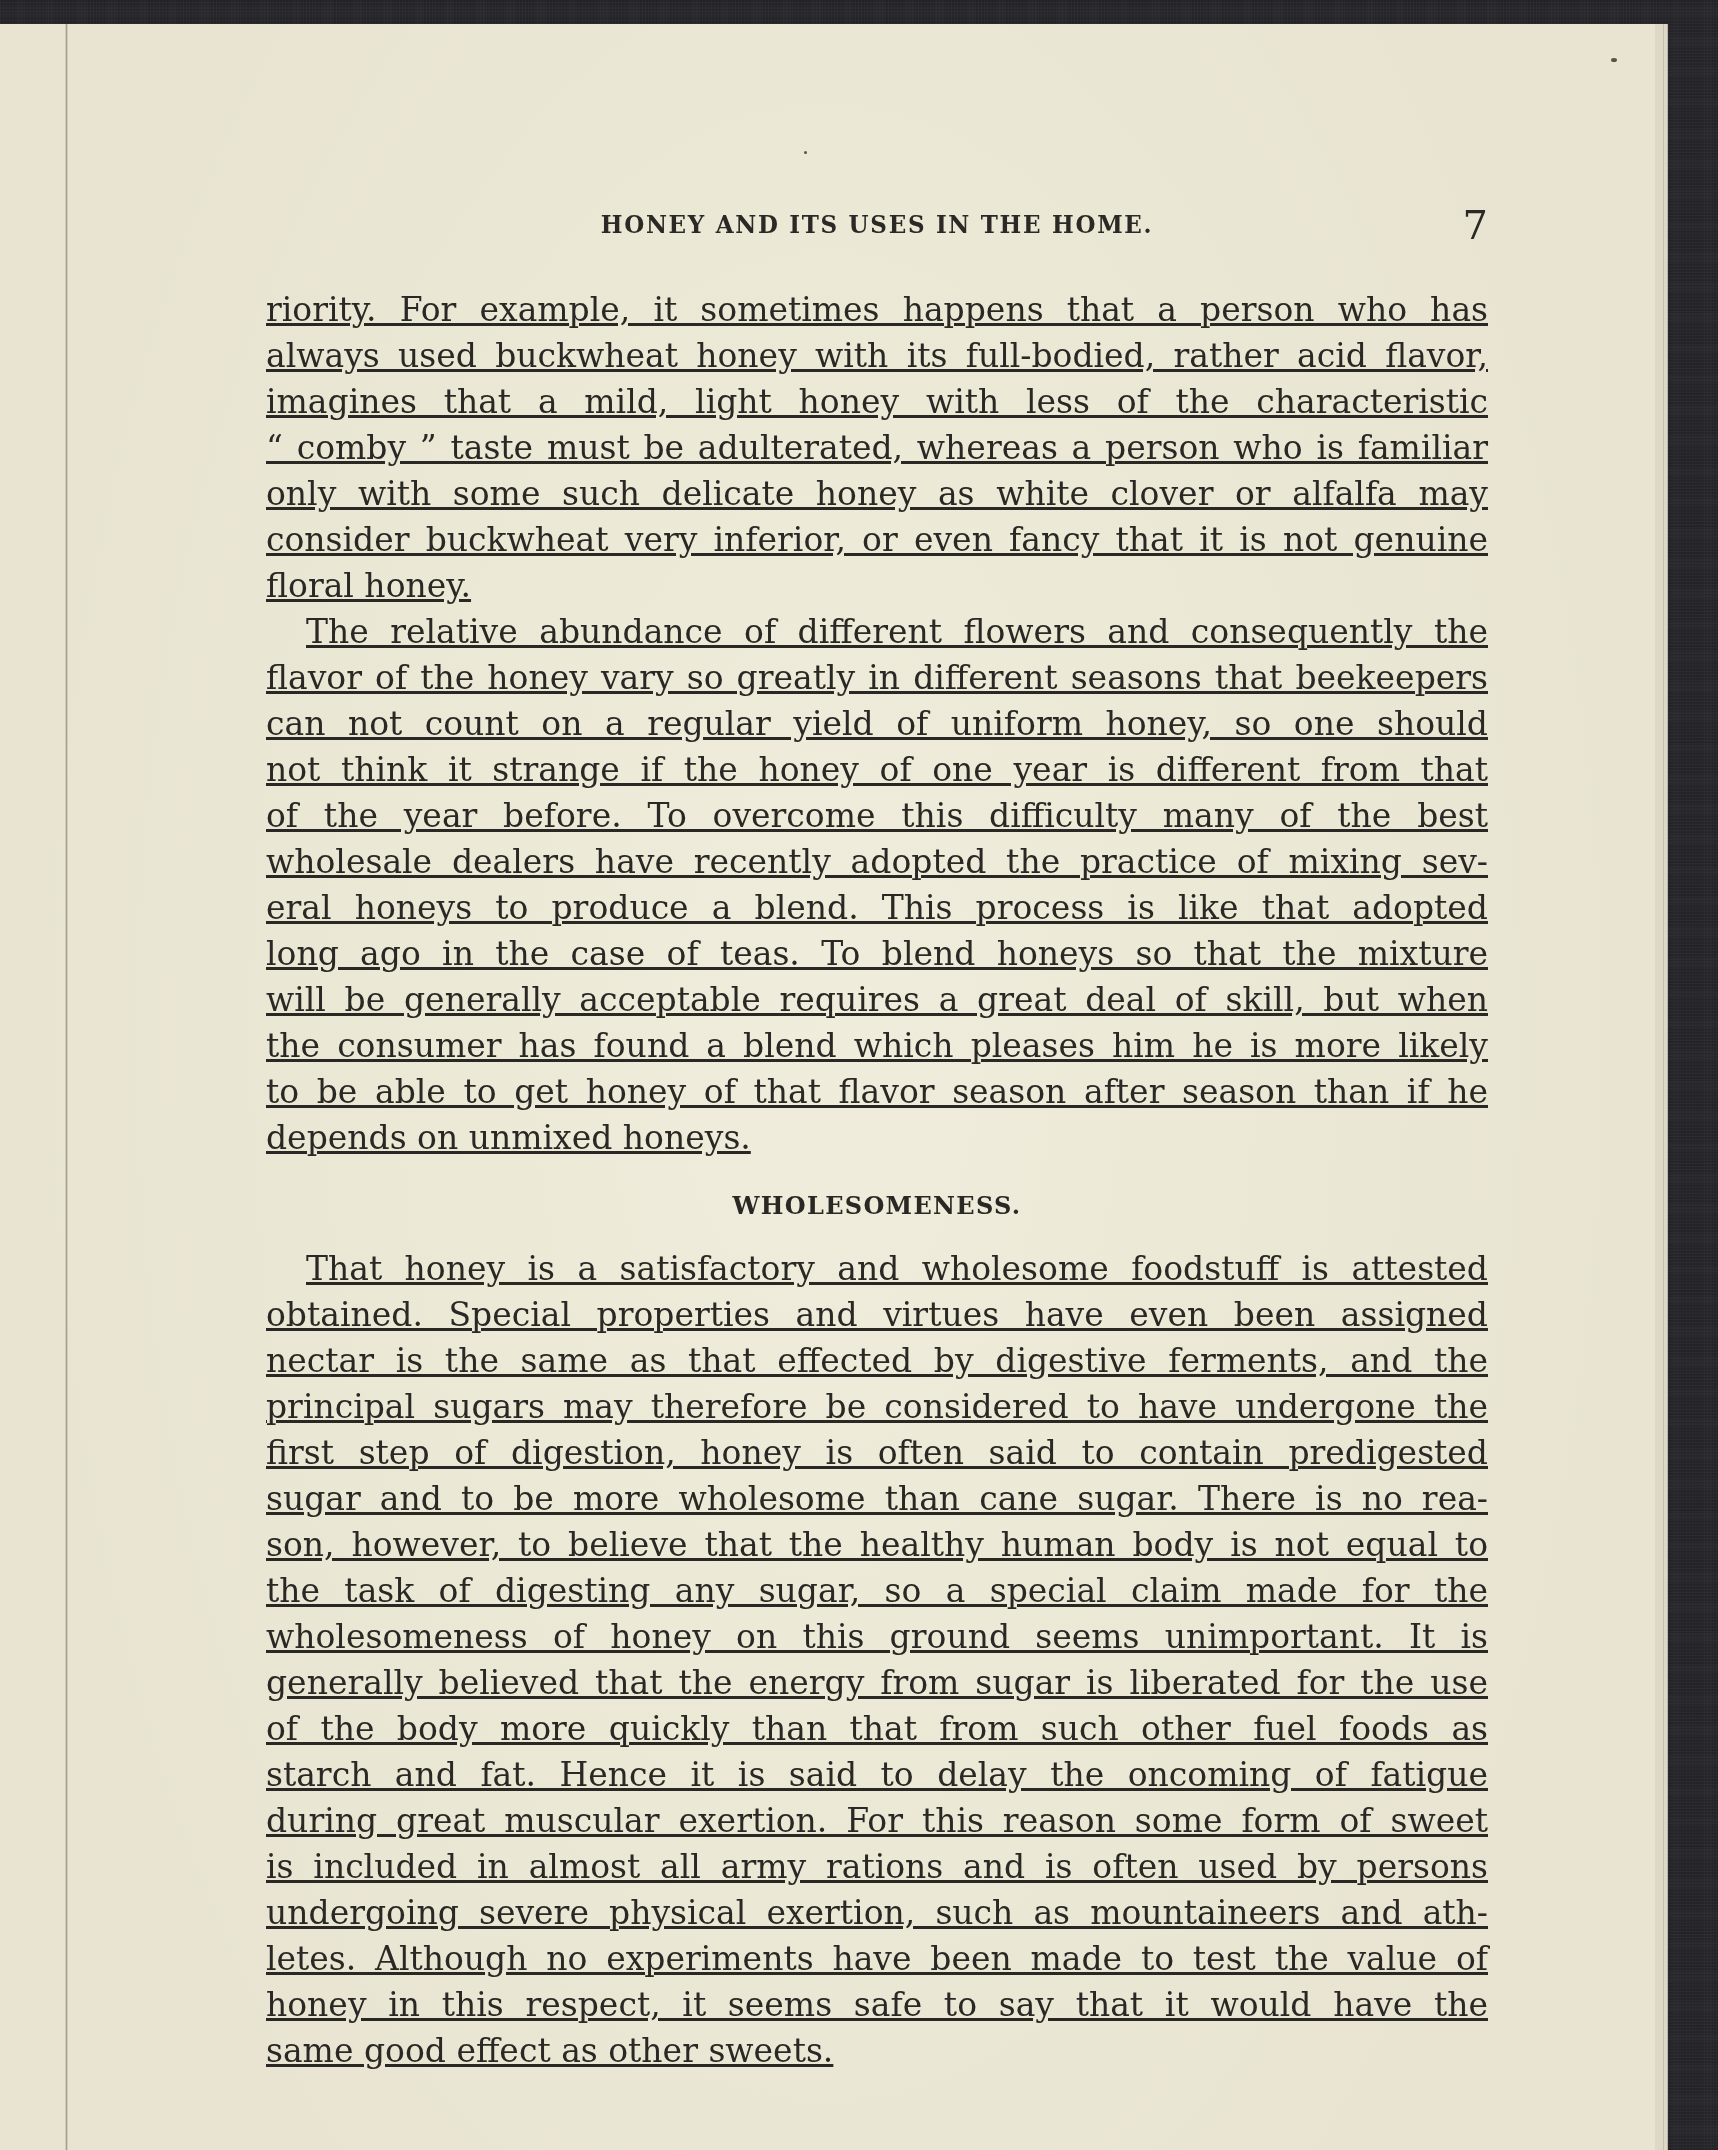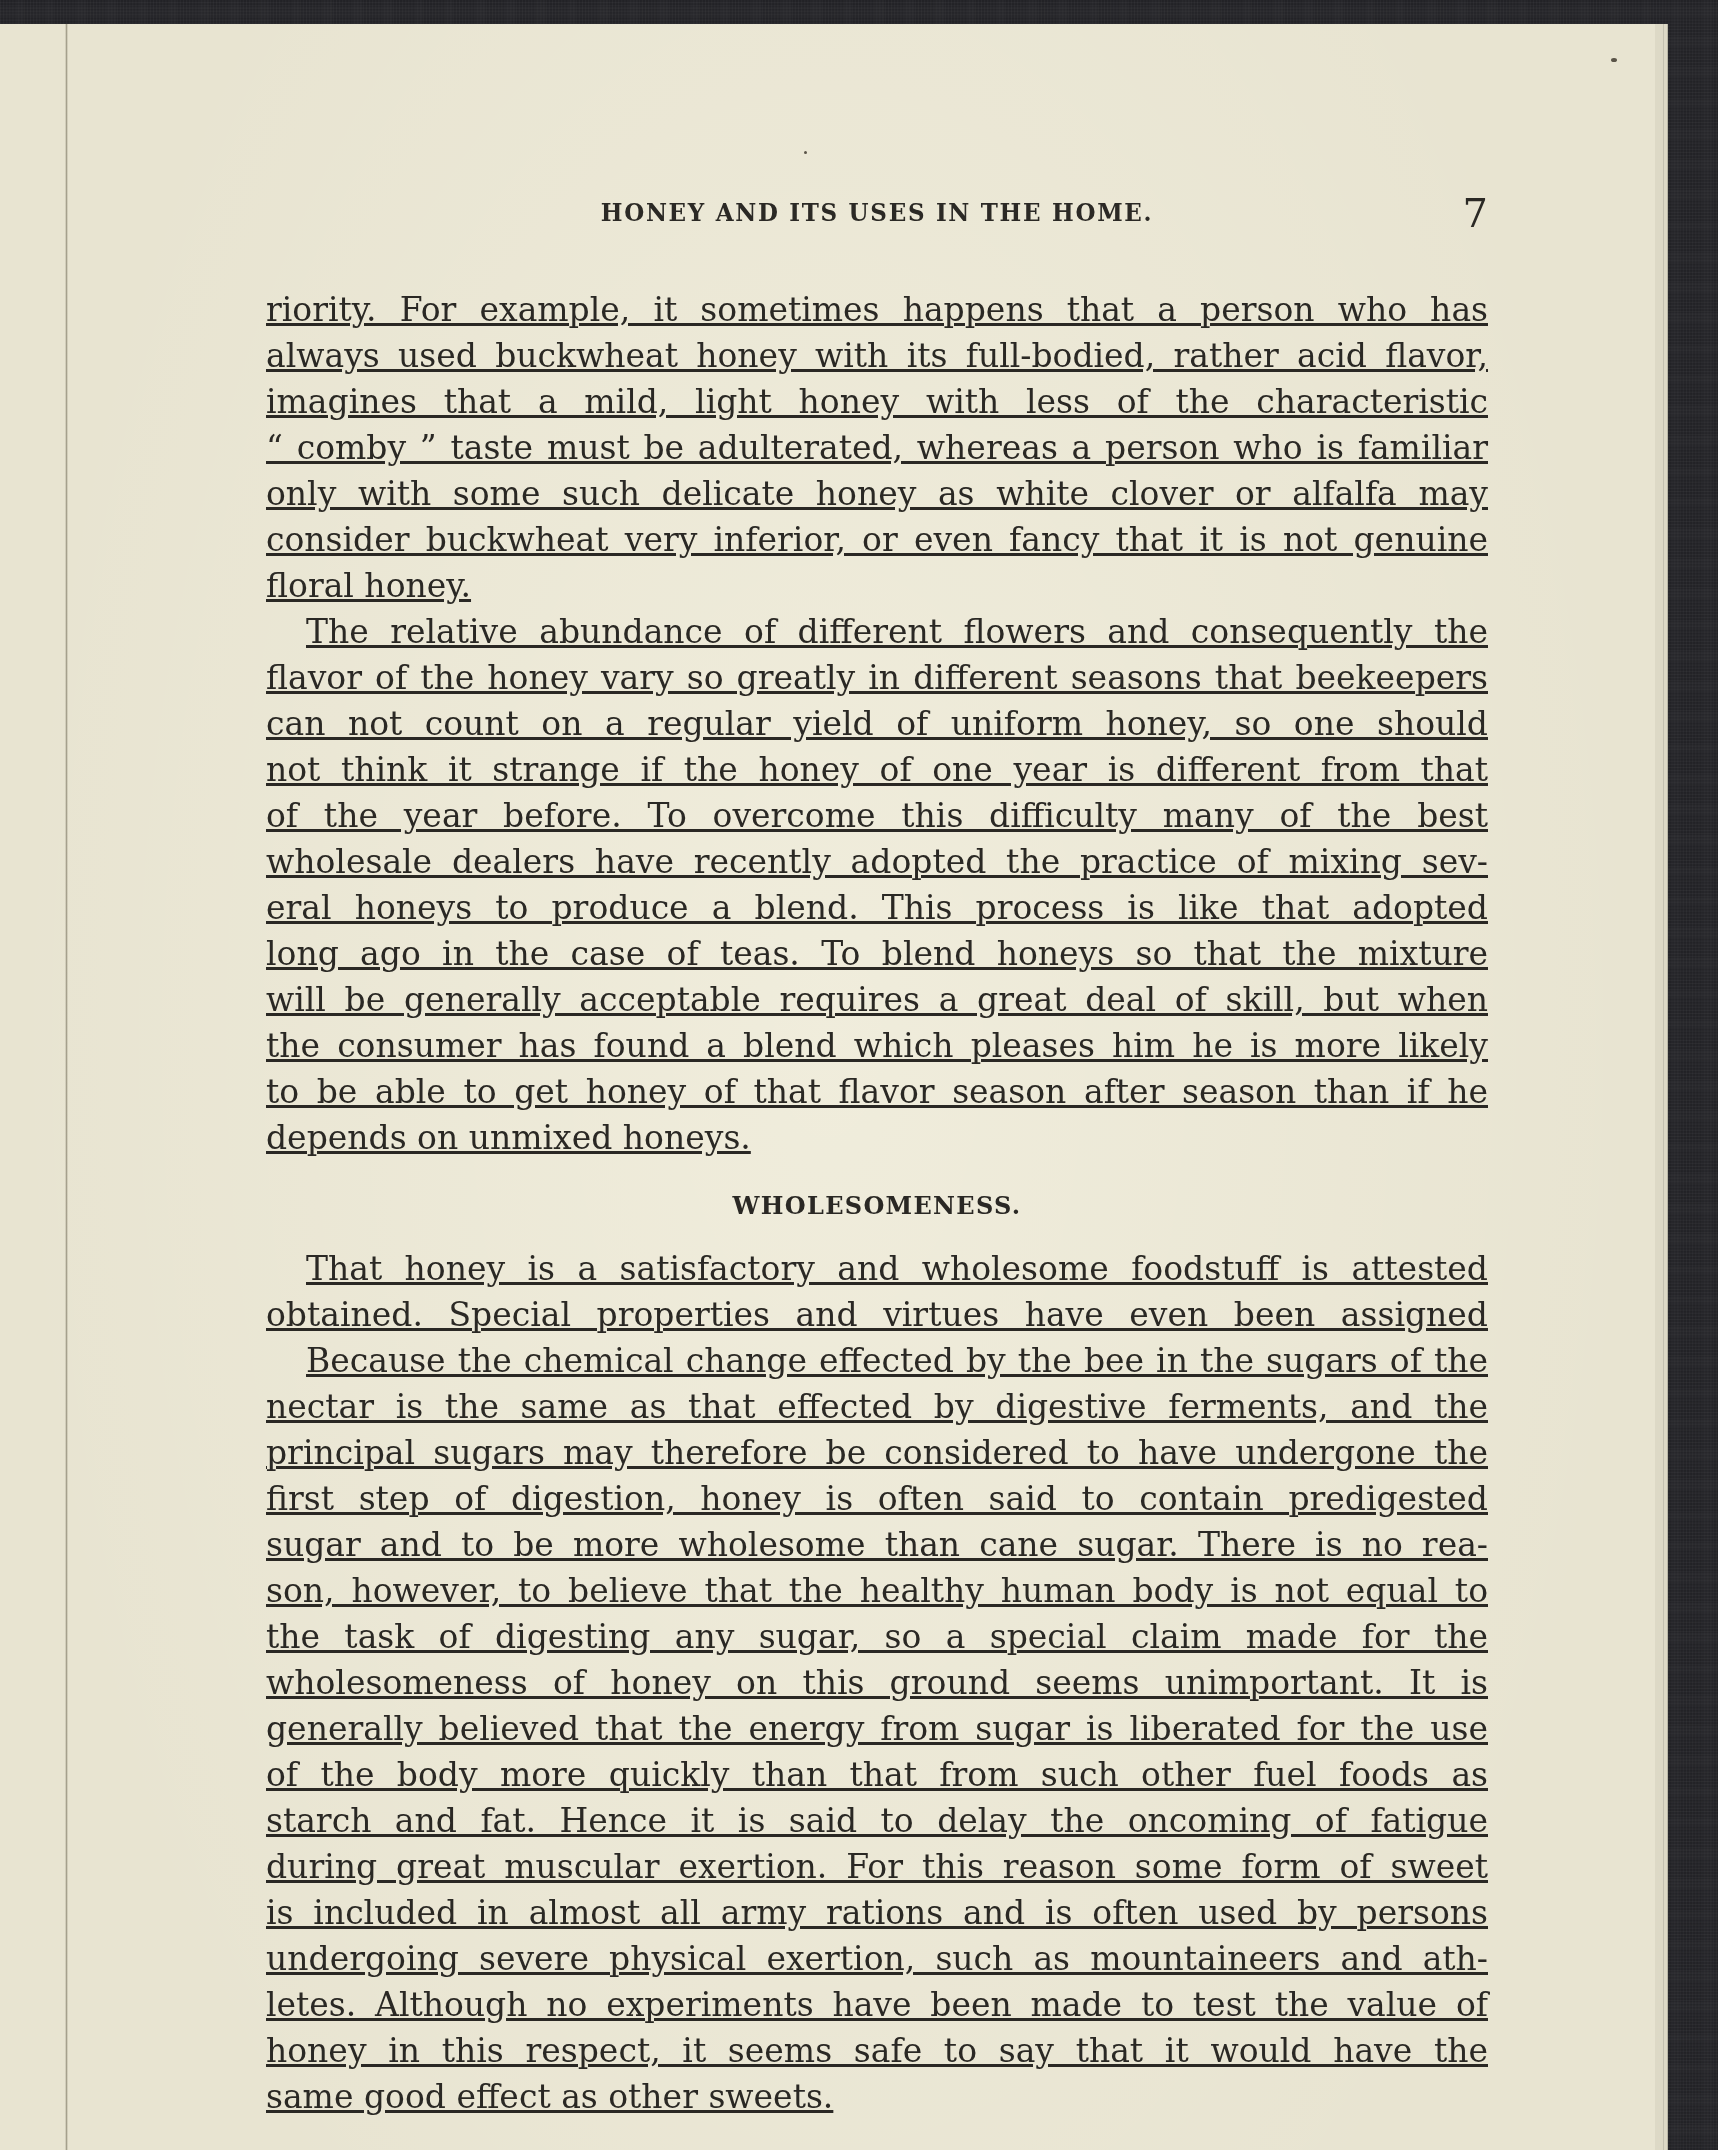--- a/index.html
+++ b/index.html
@@ -23,21 +23,21 @@
   .page {
     position: absolute; left: 0; top: 24px; width: 1655px; height: 2536px;
     background: #e8e4d1;
     background-image: radial-gradient(ellipse at 50% 40%, rgba(255,253,240,0.35), rgba(0,0,0,0) 70%);
   }
   .gutter {
     position: absolute; left: 65px; top: 24px; width: 2.6px; height: 2538px;
     background: linear-gradient(90deg, rgba(120,112,90,0) 0, rgba(110,104,84,0.55) 50%, rgba(120,112,90,0) 100%);
   }
   .running-head {
-    position: absolute; left: 266px; top: 190px; width: 1222px; height: 47px;
+    position: absolute; left: 266px; top: 202px; width: 1222px; height: 47px;
   }
   .running-title {
     position: absolute; left: 0; right: 0; text-align: center; top: 8.6px;
     font-size: 23px; letter-spacing: 1.7px; color: #2b2925; font-weight: bold;
     transform: scaleY(1.05);
   }
   .page-number {
     position: absolute; right: 0; top: 0; font-size: 40px; color: #2b2925;
   }
   .text-block {
@@ -101,21 +101,20 @@
         <span class="line last">depends on unmixed honeys.</span>
       </div>
     </div>
   <div class="section-heading">WHOLESOMENESS.</div>
   <div id="after-heading">
       <div>
         <span class="line indent">That honey is a satisfactory and wholesome foodstuff is attested</span>
         <span class="line">obtained.  Special properties and virtues have even been assigned</span>
       </div>
       <div>
-        <span class="line indent">Because the chemical change effected by the bee in the sugars of the</span>
         <span class="line">nectar is the same as that effected by digestive ferments, and the</span>
         <span class="line">principal sugars may therefore be considered to have undergone the</span>
         <span class="line">first step of digestion, honey is often said to contain predigested</span>
         <span class="line">sugar and to be more wholesome than cane sugar.  There is no rea-</span>
         <span class="line">son, however, to believe that the healthy human body is not equal to</span>
         <span class="line">the task of digesting any sugar, so a special claim made for the</span>
         <span class="line">wholesomeness of honey on this ground seems unimportant.  It is</span>
         <span class="line">generally believed that the energy from sugar is liberated for the use</span>
         <span class="line">of the body more quickly than that from such other fuel foods as</span>
         <span class="line">starch and fat.  Hence it is said to delay the oncoming of fatigue</span>

